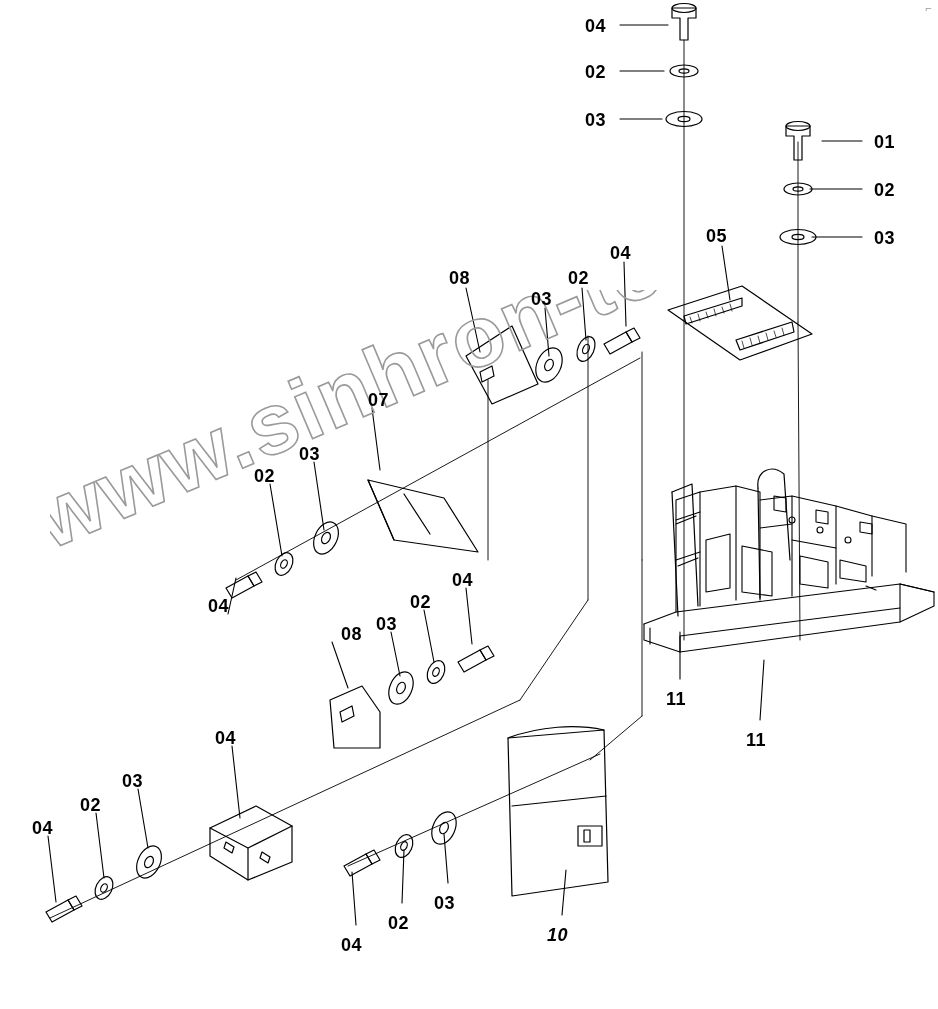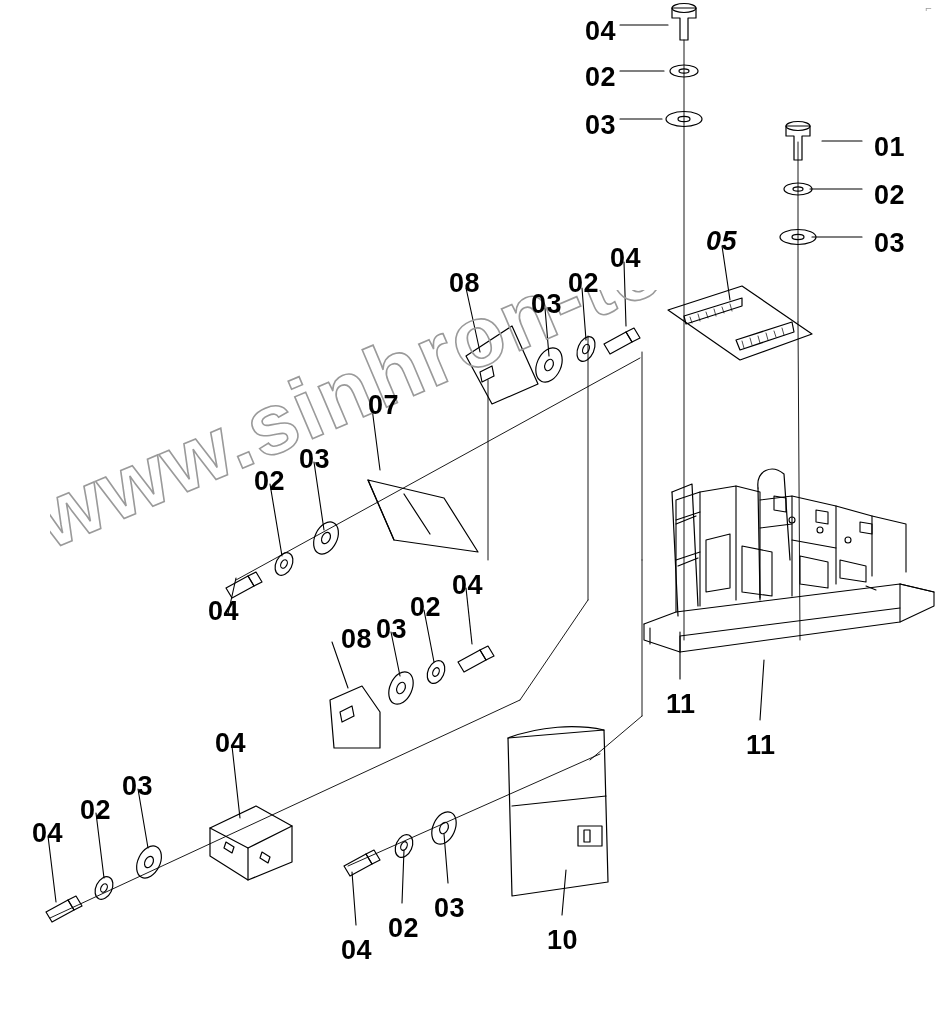--- a/index.html
+++ b/index.html
@@ -21,21 +21,21 @@
     position: absolute;
     left: 0;
     top: 0;
     width: 938px;
     height: 1009px;
   }
   .callout {
     position: absolute;
     font-family: "Liberation Sans", sans-serif;
     font-weight: bold;
-    font-size: 27px;
+    font-size: 18px;
     color: #000000;
     letter-spacing: 0.5px;
     white-space: nowrap;
     user-select: none;
   }
   .watermark {
     position: absolute;
     left: 50px;
     top: 290px;
     width: 860px;
@@ -298,38 +298,38 @@
       <text class="wm-text" x="0" y="260" transform="rotate(-23 0 260)">www.sinhron-too.kz</text>
     </svg>
   </div>
 
   <div class="callout" style="left:585px; top:16px;">04</div>
   <div class="callout" style="left:585px; top:62px;">02</div>
   <div class="callout" style="left:585px; top:110px;">03</div>
   <div class="callout" style="left:874px; top:132px;text-align:center;">01</div>
   <div class="callout" style="left:874px; top:180px;">02</div>
   <div class="callout" style="left:874px; top:228px;">03</div>
-  <div class="callout" style="left:706px; top:226px;font-style:italic;">05</div>
+  <div class="callout" style="left:706px; top:226px;">05</div>
   <div class="callout" style="left:449px; top:268px;">08</div>
   <div class="callout" style="left:531px; top:289px;">03</div>
   <div class="callout" style="left:568px; top:268px;">02</div>
   <div class="callout" style="left:610px; top:243px;">04</div>
   <div class="callout" style="left:368px; top:390px;">07</div>
   <div class="callout" style="left:299px; top:444px;">03</div>
   <div class="callout" style="left:254px; top:466px;">02</div>
   <div class="callout" style="left:208px; top:596px;">04</div>
   <div class="callout" style="left:317px; top:624px;margin-left:24px;">08</div>
   <div class="callout" style="left:376px; top:614px;">03</div>
   <div class="callout" style="left:410px; top:592px;">02</div>
   <div class="callout" style="left:452px; top:570px;">04</div>
   <div class="callout" style="left:215px; top:728px;">04</div>
   <div class="callout" style="left:122px; top:771px;">03</div>
   <div class="callout" style="left:80px;  top:795px;">02</div>
   <div class="callout" style="left:32px;  top:818px;">04</div>
   <div class="callout" style="left:341px; top:935px;">04</div>
   <div class="callout" style="left:388px; top:913px;">02</div>
   <div class="callout" style="left:434px; top:893px;">03</div>
-  <div class="callout" style="left:547px; top:925px;">10</div>
+  <div class="callout" style="left:547px; top:925px;font-style:italic;">10</div>
   <div class="callout" style="left:666px; top:689px;">11</div>
   <div class="callout" style="left:746px; top:730px;">11</div>
 
   <div class="corner-mark">⌐</div>
 </div>
 
 </body></html>

